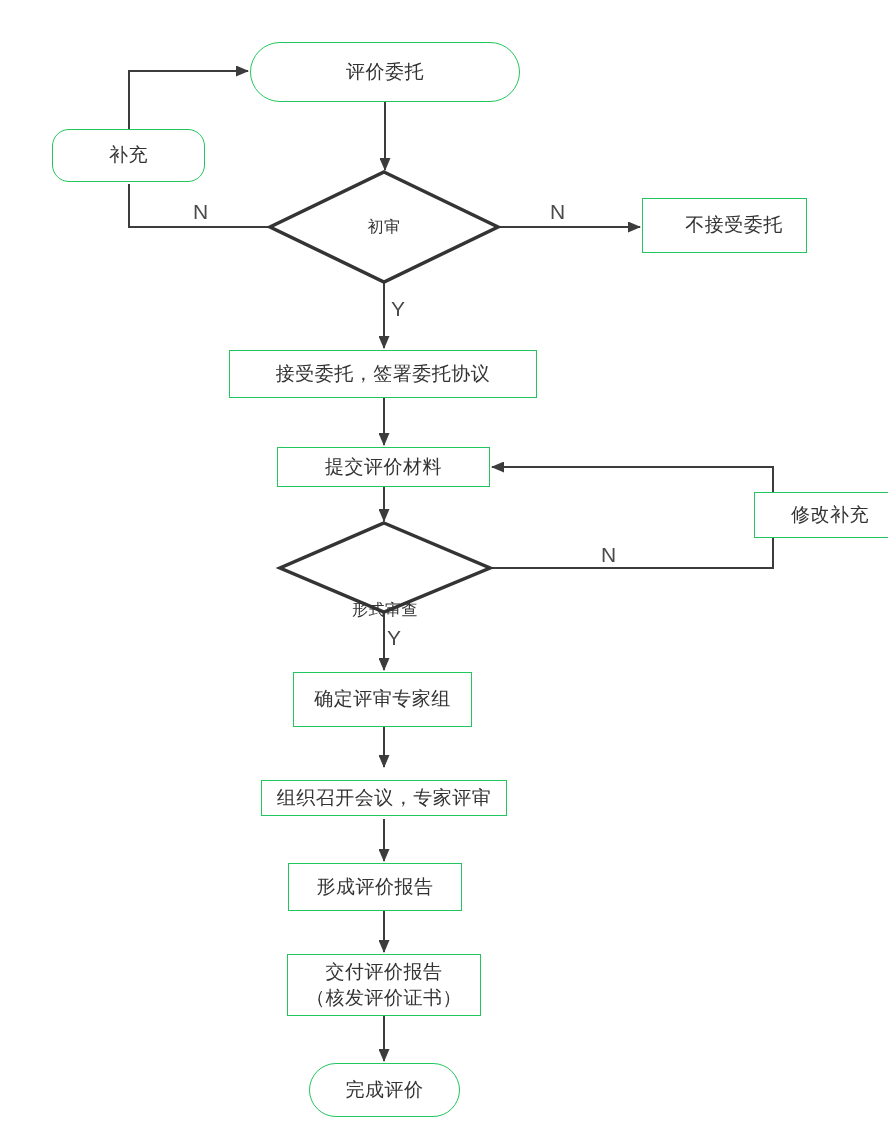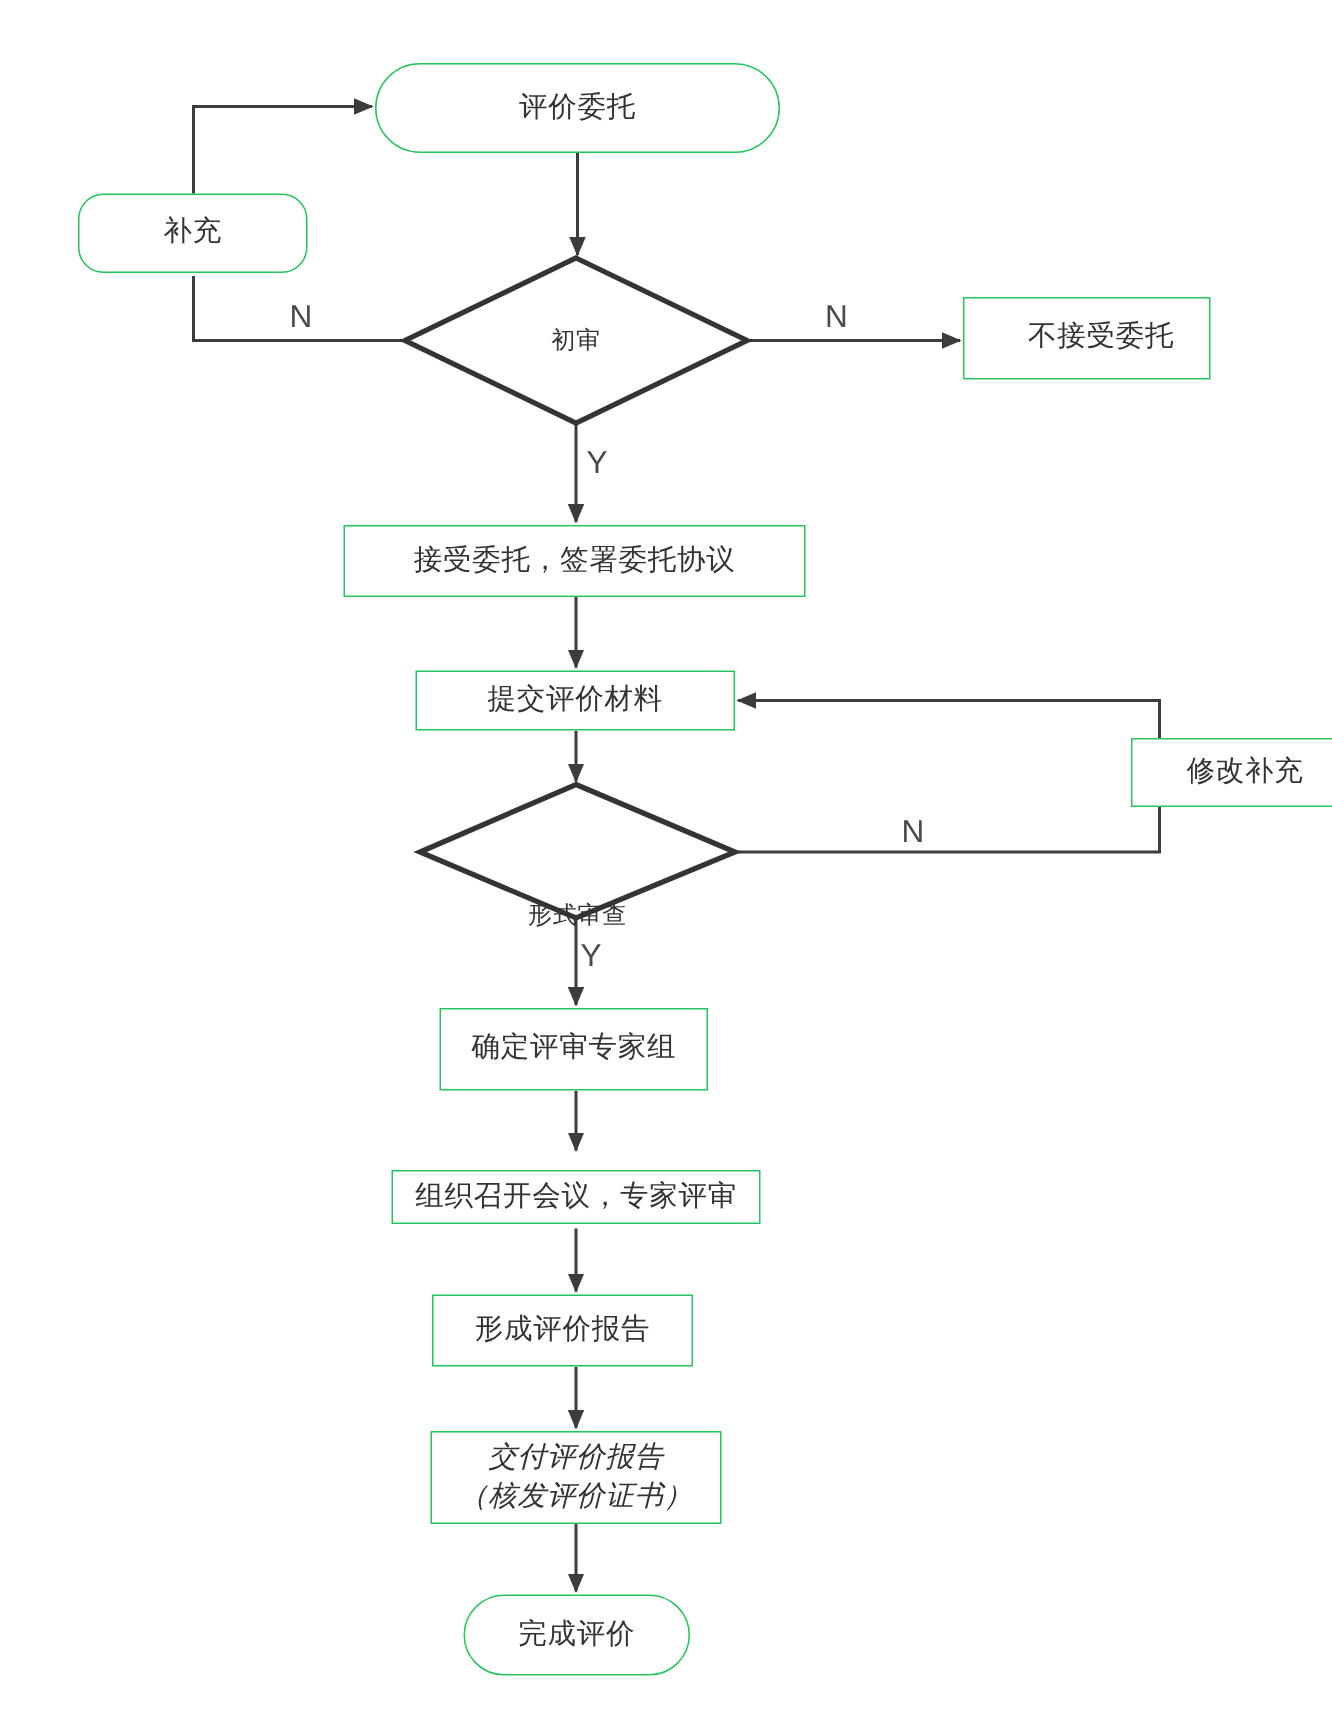--- a/index.html
+++ b/index.html
@@ -92,21 +92,21 @@
   </div>
 
   <div class="node" style="left:261px; top:780px; width:246px; height:36px;text-align:center;">
     <div>组织召开会议，专家评审</div>
   </div>
 
   <div class="node" style="left:288px; top:863px; width:174px; height:48px;">
     <div>形成评价报告</div>
   </div>
 
-  <div class="node" style="left:287px; top:954px; width:194px; height:62px;font-style:italic;">
+  <div class="node" style="left:287px; top:954px; width:194px; height:62px;">
     <div>交付评价报告</div>
     <div>（核发评价证书）</div>
   </div>
 
   <div class="node stadium" style="left:309px; top:1063px; width:151px; height:54px; border-radius:27px;">
     <div>完成评价</div>
   </div>
 
   <div class="edge-label" style="left:193px; top:200px;">N</div>
   <div class="edge-label" style="left:550px; top:200px;">N</div>

